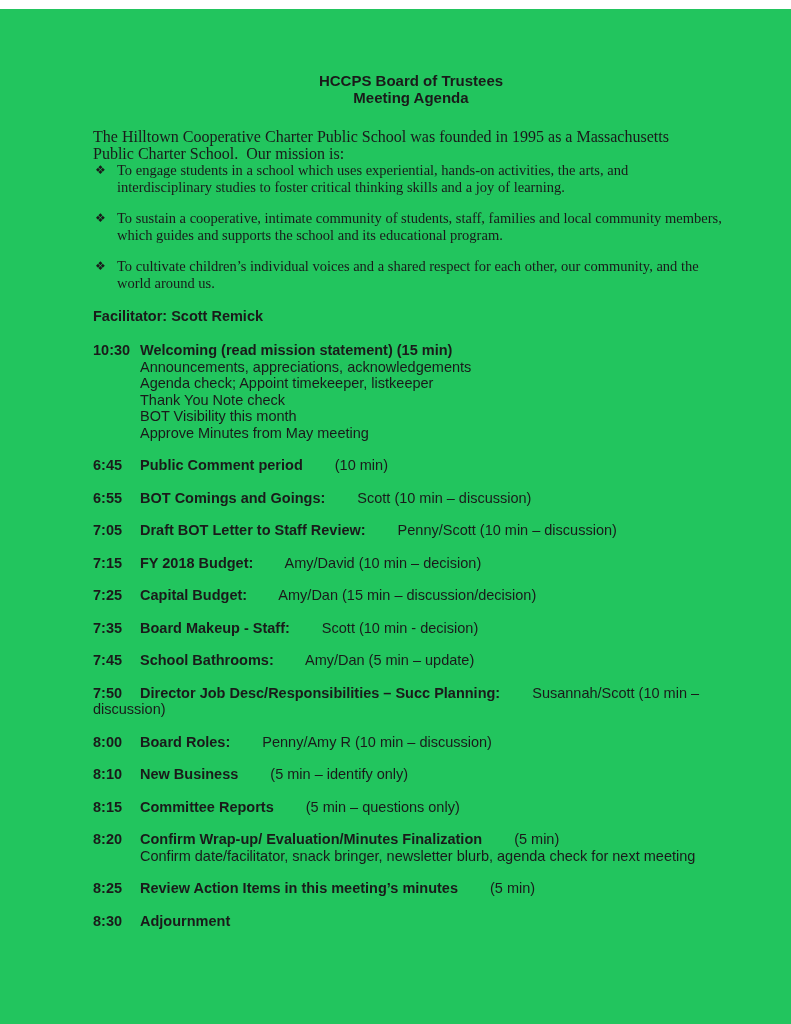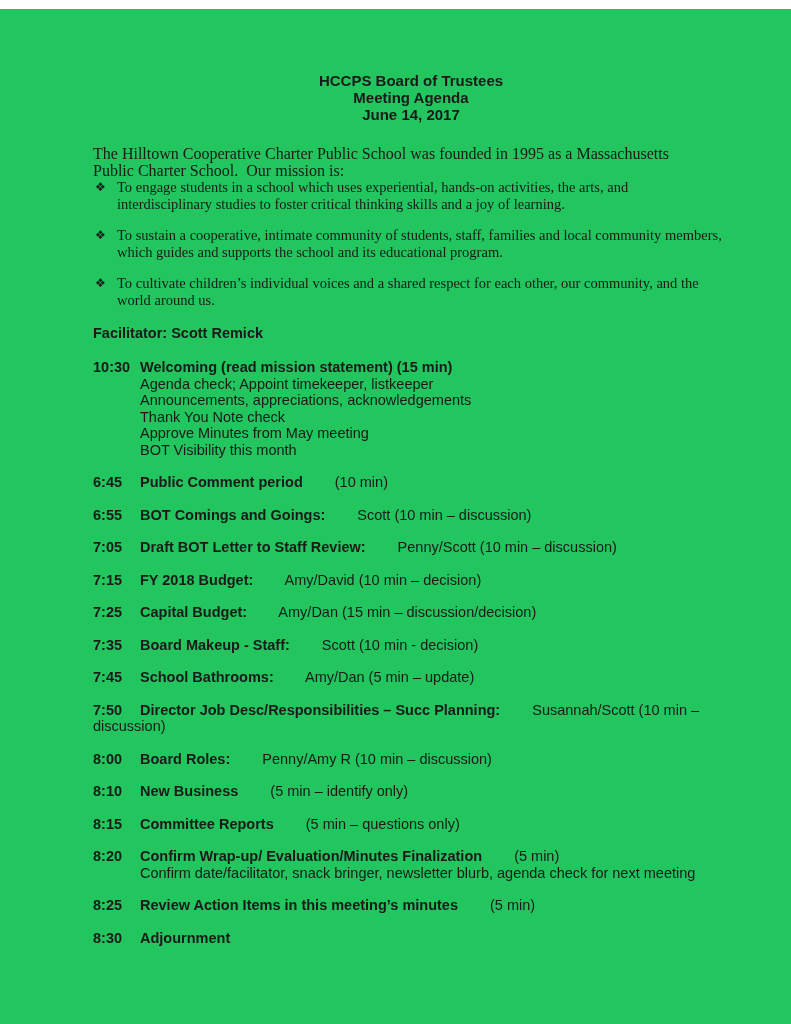--- a/index.html
+++ b/index.html
@@ -86,21 +86,20 @@
   .agenda-overflow { margin-left: 0; }
 </style>
 </head>
 <body>
 
 <div class="page">
 
   <div class="doc-header">
     <div>HCCPS Board of Trustees</div>
     <div>Meeting Agenda</div>
-    <div>June 14, 2017</div>
   </div>
 
   <div class="intro">The Hilltown Cooperative Charter Public School was founded in 1995 as a Massachusetts Public Charter School.  Our mission is:</div>
 
   <div class="bullets">
   <div class="bullet-item">
     <span class="bullet-marker">❖</span>
     <span class="bullet-text">To engage students in a school which uses experiential, hands-on activities, the arts, and interdisciplinary studies to foster critical thinking skills and a joy of learning.</span>
   </div>
 
@@ -117,25 +116,25 @@
 
   <div class="facilitator">Facilitator: Scott Remick</div>
 
   <div class="agenda">
   <div class="agenda-item">
     <div class="agenda-row">
       <span class="agenda-time">10:30</span>
       <span class="agenda-content"><span class="agenda-title">Welcoming (read mission statement) (15 min)</span><span class="agenda-detail"></span></span>
     </div>
   <div class="agenda-sublines">
+          <div class="agenda-subline">Announcements, appreciations, acknowledgements</div>
           <div class="agenda-subline">Agenda check; Appoint timekeeper, listkeeper</div>
-          <div class="agenda-subline">Announcements, appreciations, acknowledgements</div>
           <div class="agenda-subline">Thank You Note check</div>
+          <div class="agenda-subline">BOT Visibility this month</div>
           <div class="agenda-subline">Approve Minutes from May meeting</div>
-          <div class="agenda-subline">BOT Visibility this month</div>
         </div>
       </div>
 
   <div class="agenda-item">
     <div class="agenda-row">
       <span class="agenda-time">6:45</span>
       <span class="agenda-content"><span class="agenda-title">Public Comment period</span><span class="agenda-detail"> (10 min)</span></span>
     </div>
   </div>
 

